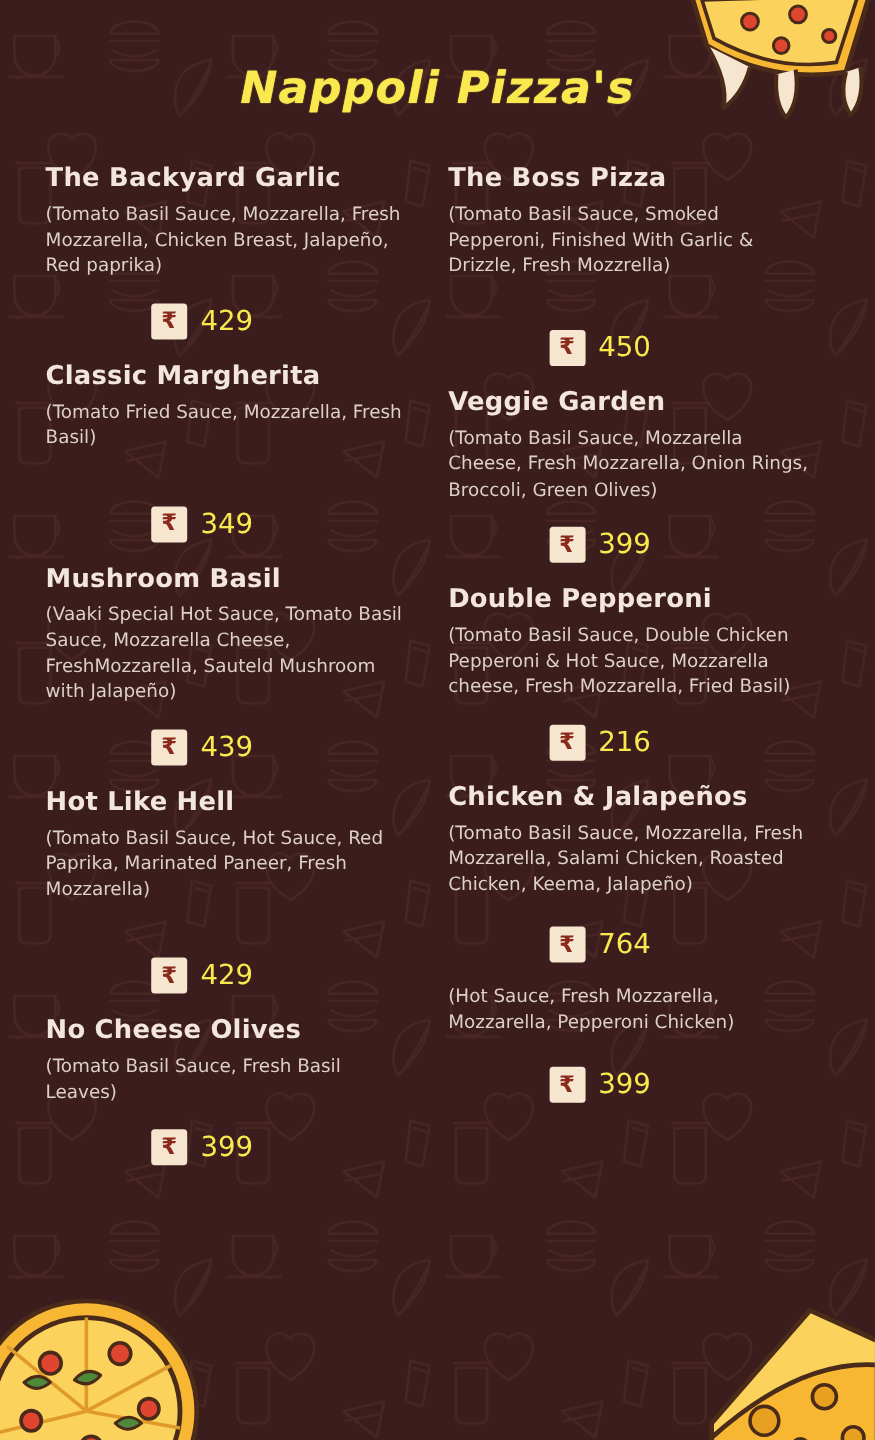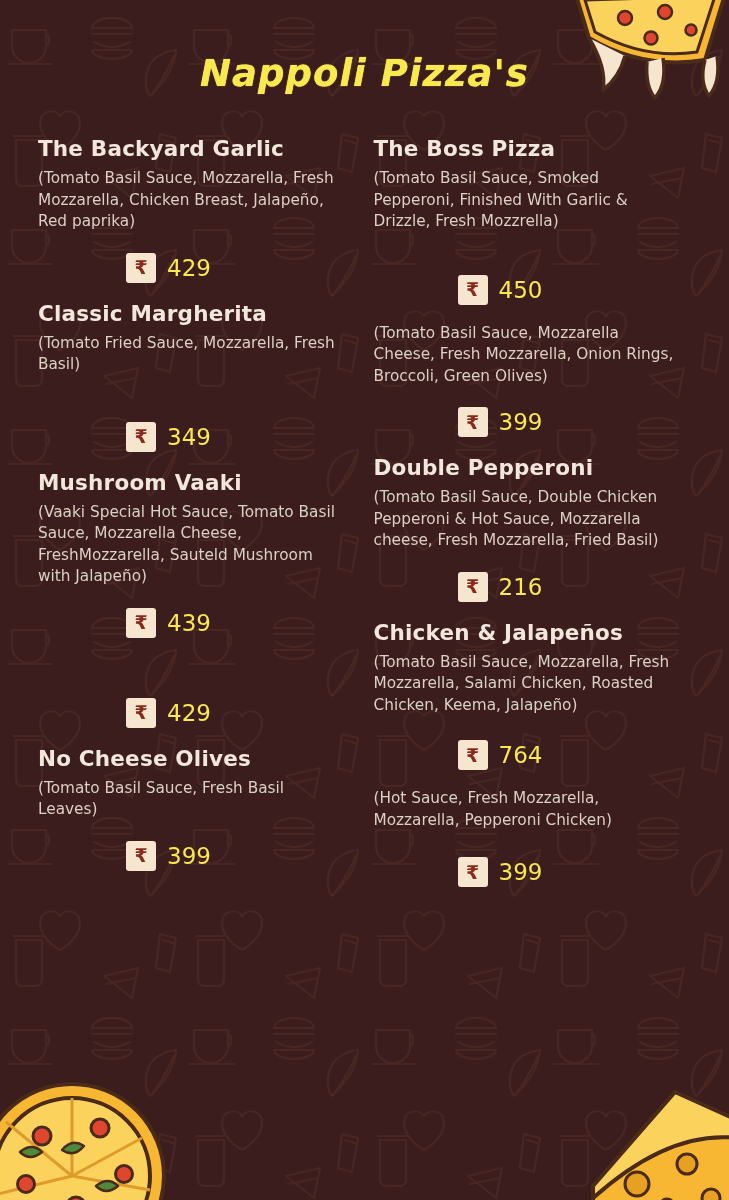--- a/index.html
+++ b/index.html
@@ -219,28 +219,32 @@
       <div class="item">
         <div class="item-name">Classic Margherita</div>
         <div class="item-desc">(Tomato Fried Sauce, Mozzarella, Fresh Basil)</div>
       </div>
       <div class="price-row" style="margin-top:42px;">
         <span class="rupee-badge">₹</span>
         <span class="price-value">349</span>
       </div>
 
       <div class="item">
-        <div class="item-name">Mushroom Vaaki</div>
+        <div class="item-name">Mushroom Basil</div>
         <div class="item-desc">(Vaaki Special Hot Sauce, Tomato Basil Sauce, Mozzarella Cheese, FreshMozzarella, Sauteld Mushroom with Jalapeño)</div>
       </div>
       <div class="price-row">
         <span class="rupee-badge">₹</span>
         <span class="price-value">439</span>
       </div>
 
+      <div class="item">
+        <div class="item-name">Hot Like Hell</div>
+        <div class="item-desc">(Tomato Basil Sauce, Hot Sauce, Red Paprika, Marinated Paneer, Fresh Mozzarella)</div>
+      </div>
       <div class="price-row" style="margin-top:42px;">
         <span class="rupee-badge">₹</span>
         <span class="price-value">429</span>
       </div>
 
       <div class="item">
         <div class="item-name">No Cheese Olives</div>
         <div class="item-desc">(Tomato Basil Sauce, Fresh Basil Leaves)</div>
       </div>
       <div class="price-row">
@@ -255,20 +259,21 @@
       <div class="item">
         <div class="item-name">The Boss Pizza</div>
         <div class="item-desc">(Tomato Basil Sauce, Smoked Pepperoni, Finished With Garlic &amp; Drizzle, Fresh Mozzrella)</div>
       </div>
       <div class="price-row" style="margin-top:38px;">
         <span class="rupee-badge">₹</span>
         <span class="price-value">450</span>
       </div>
 
       <div class="item">
+        <div class="item-name">Veggie Garden</div>
         <div class="item-desc">(Tomato Basil Sauce, Mozzarella Cheese, Fresh Mozzarella, Onion Rings, Broccoli, Green Olives)</div>
       </div>
       <div class="price-row">
         <span class="rupee-badge">₹</span>
         <span class="price-value">399</span>
       </div>
 
       <div class="item">
         <div class="item-name">Double Pepperoni</div>
         <div class="item-desc">(Tomato Basil Sauce, Double Chicken Pepperoni &amp; Hot Sauce, Mozzarella cheese, Fresh Mozzarella, Fried Basil)</div>

